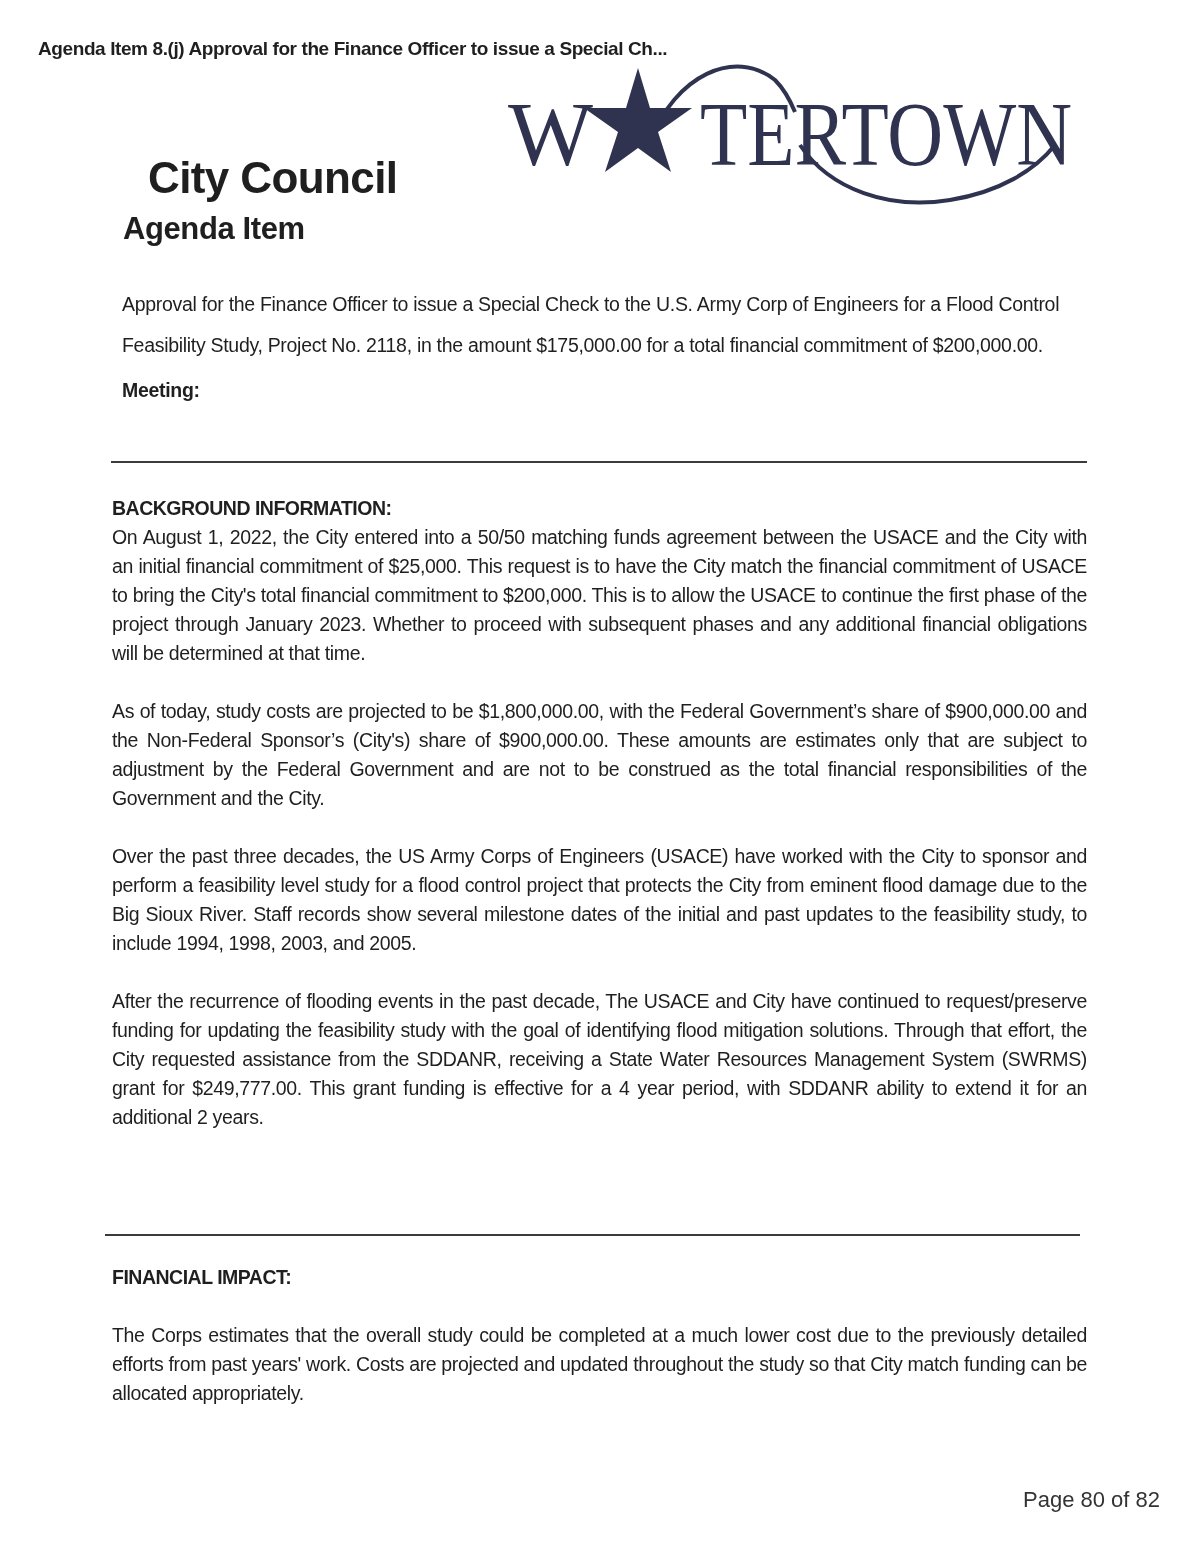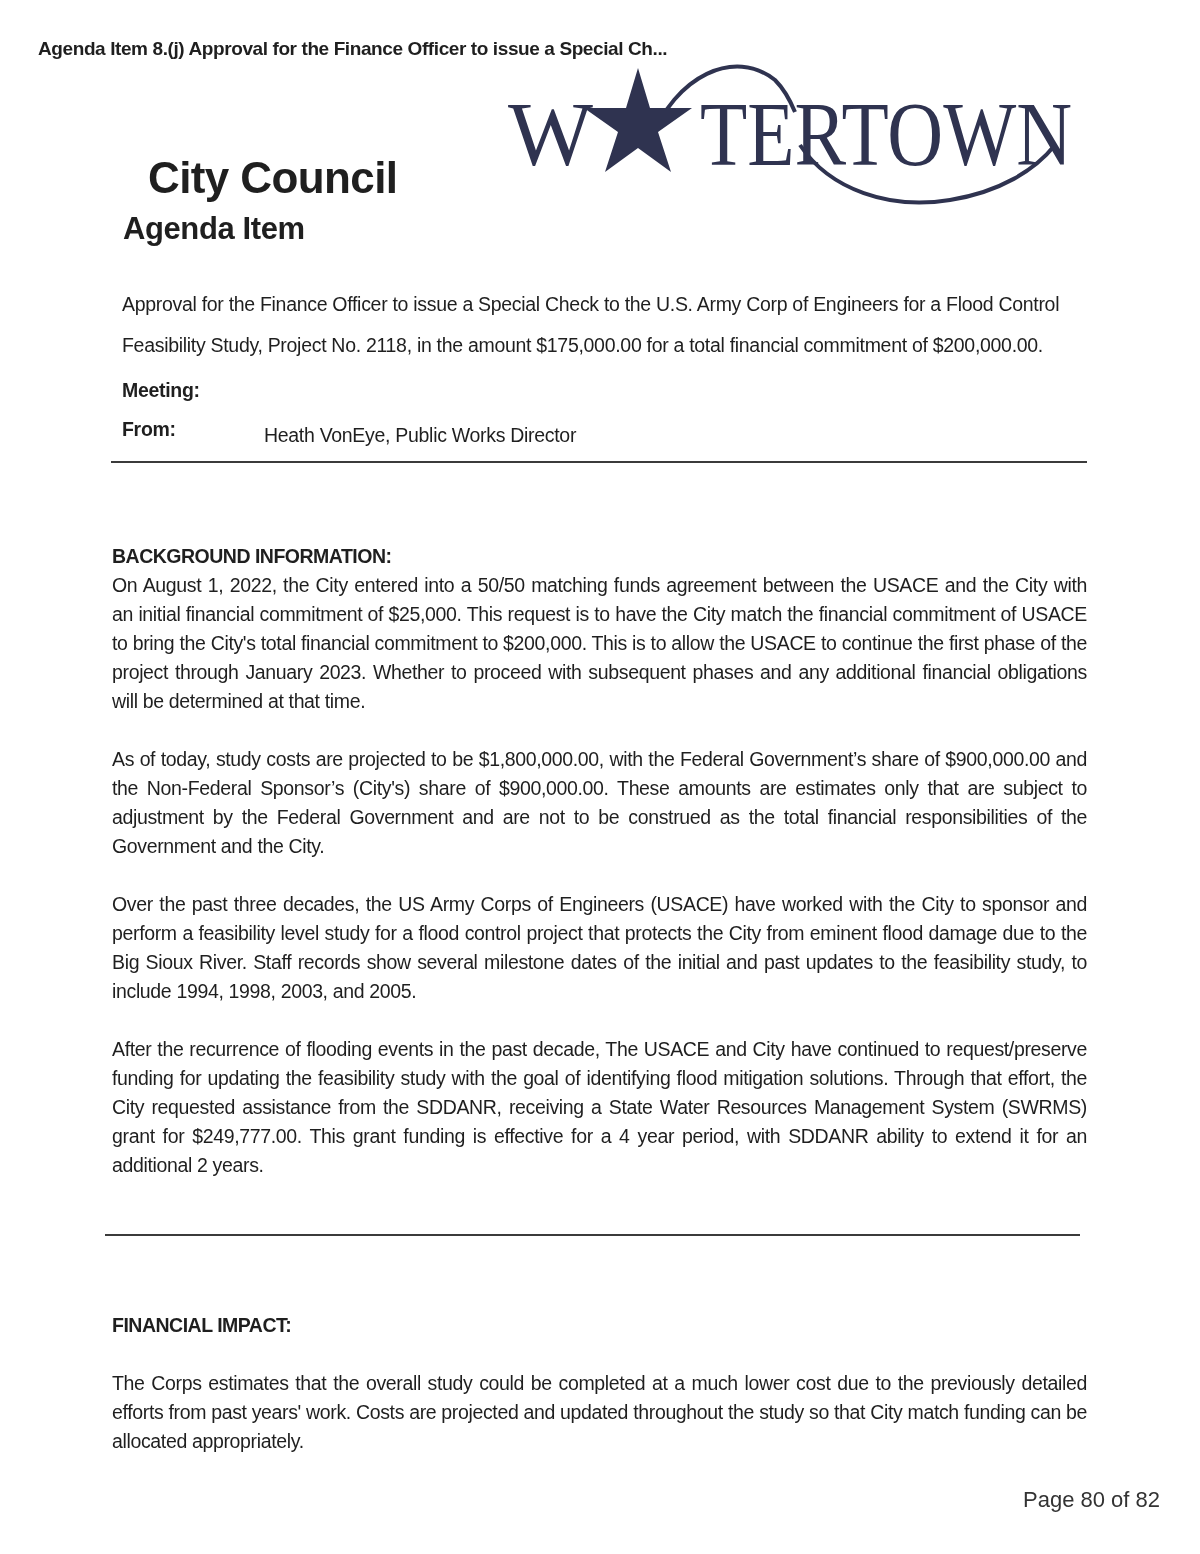--- a/index.html
+++ b/index.html
@@ -22,21 +22,21 @@
     position: absolute; left: 123px; top: 211px;
     font-size: 31px; font-weight: bold; letter-spacing: -0.4px;
   }
   .meta { position: absolute; left: 122px; top: 284px; width: 960px; }
   .meta-row { display: flex; margin-bottom: 10px; }
   .meta-label { width: 142px; font-size: 19.5px; font-weight: bold; line-height: 29px; letter-spacing: -0.3px; }
   .meta-value { flex: 1; font-size: 19.5px; line-height: 41px; letter-spacing: -0.3px; }
   .rule { position: absolute; height: 2px; background: #3b3b3b; }
   .rule-1 { left: 111px; top: 461px; width: 976px; }
   .rule-2 { left: 105px; top: 1234px; width: 975px; }
-  .section { position: absolute; left: 112px; width: 975px; margin-top: 48px; }
+  .section { position: absolute; left: 112px; width: 975px; }
   .section-heading { font-size: 19.5px; font-weight: bold; line-height: 29px; letter-spacing: -0.5px; }
   .para { font-size: 19.5px; line-height: 29px; text-align: justify; letter-spacing: -0.35px; margin: 0; }
   .gap { height: 29px; }
   .page-num {
     position: absolute; right: 40px; top: 1487px;
     font-family: "Liberation Sans", sans-serif; font-size: 22px; color: #333;
   }
 </style>
 </head>
 <body>
@@ -54,24 +54,20 @@
 <div class="title-main">City Council</div>
 <div class="title-sub">Agenda Item</div>
 
 <div class="meta">
   <div class="meta-row">
     <div class="meta-value">Approval for the Finance Officer to issue a Special Check to the U.S. Army Corp of Engineers for a Flood Control Feasibility Study, Project No. 2118, in the amount $175,000.00 for a total financial commitment of $200,000.00.</div>
   </div>
   <div class="meta-row">
     <div class="meta-label">Meeting:</div>
   </div>
-  <div class="meta-row">
-    <div class="meta-label">From:</div>
-    <div class="meta-value">Heath VonEye, Public Works Director</div>
-  </div>
 </div>
 
 <div class="rule rule-1"></div>
 
 <div class="section" style="top:494px;">
   <div class="section-heading">BACKGROUND INFORMATION:</div>
   <p class="para">On August 1, 2022, the City entered into a 50/50 matching funds agreement between the USACE and the City with an initial financial commitment of $25,000. This request is to have the City match the financial commitment of USACE to bring the City's total financial commitment to $200,000. This is to allow the USACE to continue the first phase of the project through January 2023.  Whether to proceed with subsequent phases and any additional financial obligations will be determined at that time.</p>
   <div class="gap"></div>
   <p class="para">As of today, study costs are projected to be $1,800,000.00, with the Federal Government’s share of $900,000.00 and the Non-Federal Sponsor’s (City's) share of $900,000.00. These amounts are estimates only that are subject to adjustment by the Federal Government and are not to be construed as the total financial responsibilities of the Government and the City.</p>
   <div class="gap"></div>

